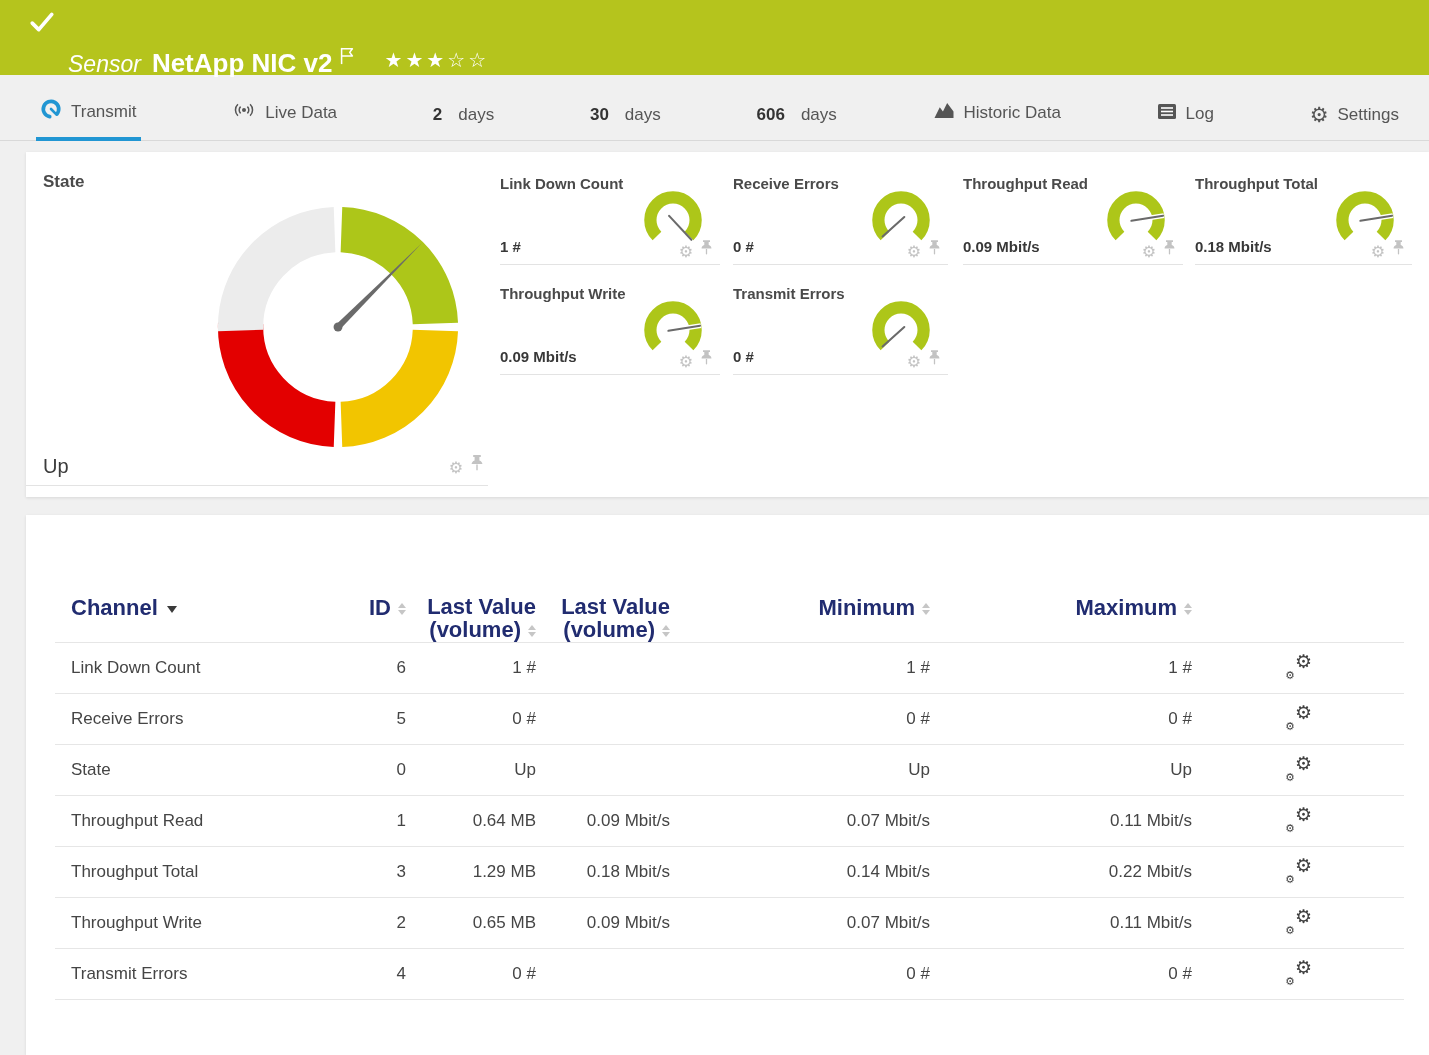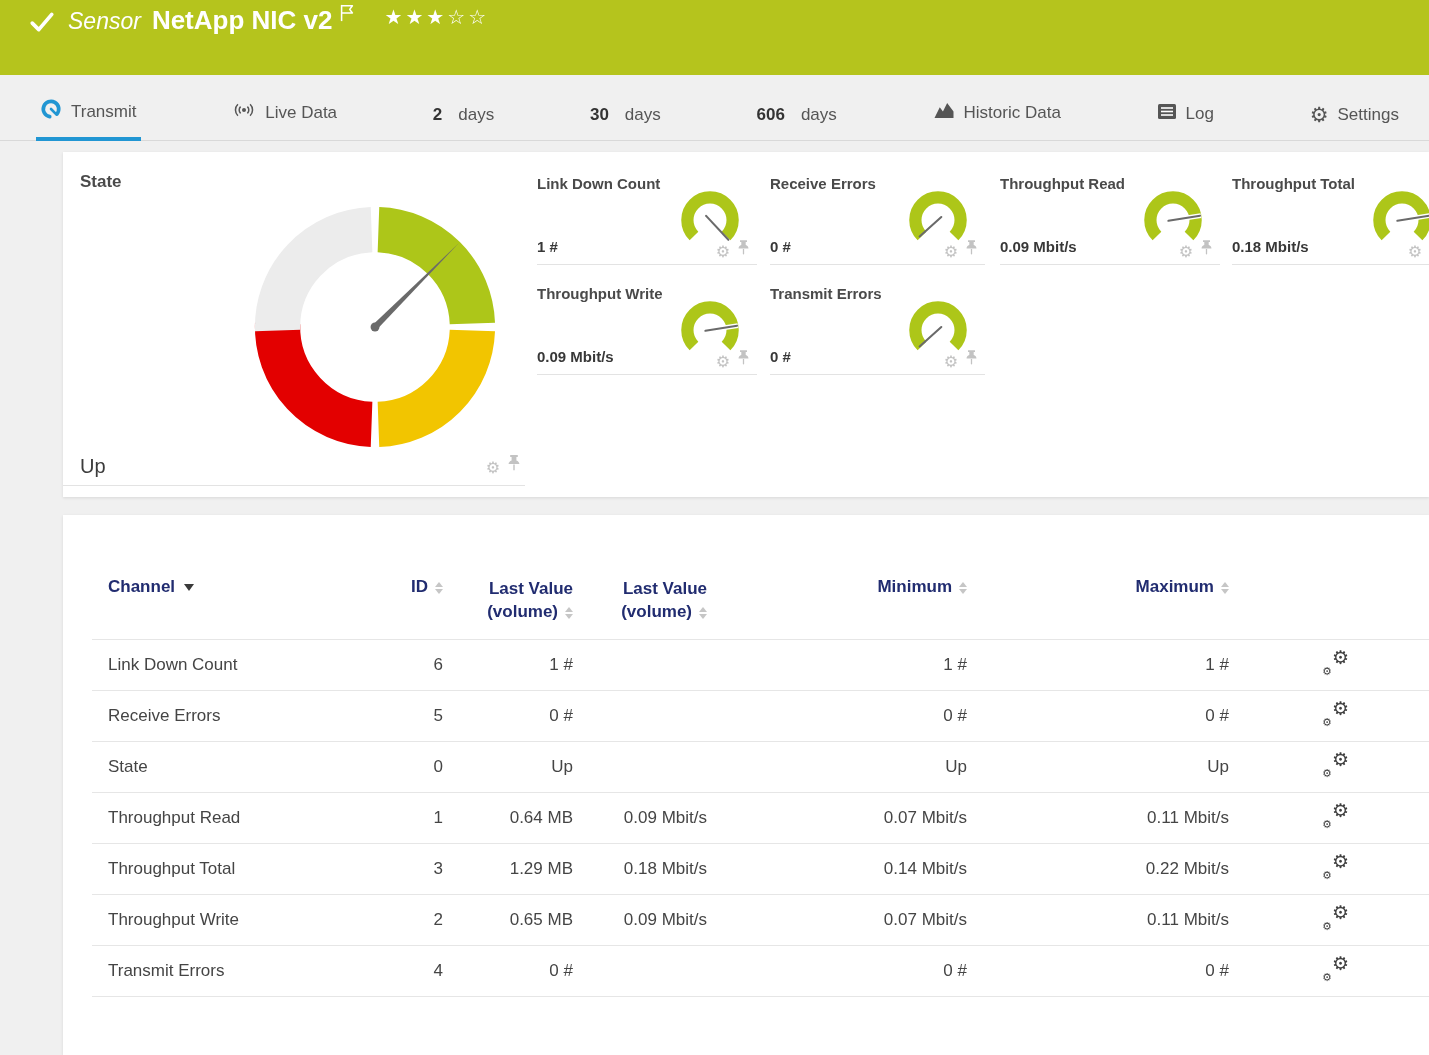--- a/index.html
+++ b/index.html
@@ -6,38 +6,38 @@
   html,body { margin:0; padding:0; }
   body {
     width:1429px; height:1055px; overflow:hidden; position:relative;
     background:#f0f0f0;
     font-family:"Liberation Sans","DejaVu Sans",sans-serif;
     color:#454545;
   }
   
   .banner { height:75px; background:var(--banner_green); color:#fff; display:flex; padding-left:28px; }
   .banner-check { margin-top:9px; flex:0 0 auto; }
-  .banner-text { margin-left:12px; }
+  .banner-text { margin-left:12px;margin-top:43px; }
   .banner-line1 { display:flex; align-items:flex-start; margin-top:5px; }
   .sensor-kind { font-style:italic; font-size:23px; margin-right:11px; padding-top:3px; }
   .sensor-name { font-weight:bold; font-size:26px; }
   .flag-wrap { margin-left:6px; margin-top:-2px; }
   .stars { font-size:20px; letter-spacing:3px; margin-left:28px; margin-top:0; }
   .banner-status { font-size:15px; font-weight:bold; margin-left:21px; margin-top:10px; }
   
   .tabbar { height:66px; display:flex; align-items:flex-end; justify-content:space-between;
             border-bottom:1px solid #d9d9d9; padding:0 26px 0 36px; }
   .tab { position:relative; display:flex; align-items:center; gap:9px; font-size:17px; color:#555;
          padding:0 4px 15px 4px; cursor:pointer; white-space:nowrap; }
   .tab.active::after { content:""; position:absolute; left:0; right:0; bottom:-1px; height:4px;
                        background:var(--accent_blue); }
   .tab .num { font-weight:bold; color:#333; margin-right:7px; }
   .gear-glyph { font-size:21px; line-height:18px; color:#555; }
   
-  .panel { background:#fff; margin-left:63px; box-shadow:0 1px 3px rgba(0,0,0,.10); }
+  .panel { background:#fff; margin-left:26px; box-shadow:0 1px 3px rgba(0,0,0,.10); }
   .top-panel { height:345px; margin-top:11px; position:relative; }
   .table-panel { margin-top:18px; height:540px; padding:0 8px 0 29px; overflow:hidden; }
   
   .state-tile { position:absolute; left:0; top:0; width:462px; height:334px;
                 border-bottom:1px solid #e3e3e3; }
   .state-title { position:absolute; left:17px; top:20px; font-size:17px; font-weight:bold; color:#4a4a4a; }
   .state-gauge-svg { position:absolute; left:184px; top:47px; }
   .state-value { position:absolute; left:17px; bottom:7px; font-size:20px; color:#3c3c3c; }
   .tile-icons { position:absolute; display:flex; align-items:flex-end; gap:8px; color:var(--icon_gray); }
   .state-tile .tile-icons { right:5px; bottom:10px; }
@@ -58,21 +58,21 @@
   .g-value { position:absolute; left:0; bottom:9px; font-size:15px; font-weight:bold; color:#383838; }
   .gauge { position:absolute; right:14px; top:22px; }
   .gtile .tile-icons { right:8px; bottom:5px; }
   .tile-icons .gear-sm { font-size:16px; line-height:14px; color:inherit; }
   .garc { stroke:var(--gauge_green); fill:none; stroke-width:13; }
   .needle { stroke:var(--needle_gray); stroke-width:2.2; stroke-linecap:round; }
   .needle-under { stroke:#fff; stroke-width:5; stroke-linecap:butt; }
   .pin { fill:currentColor; }
   
   table.channels { border-collapse:collapse; table-layout:fixed; width:1349px; }
-  table.channels th { vertical-align:top; padding-top:62px; height:124px; font-size:17px;
+  table.channels th { vertical-align:top; padding-top:80px; height:124px; font-size:22px;
                       font-weight:bold; color:var(--header_navy); border-bottom:1px solid #e6e6e6; }
   table.channels td { height:51px; font-size:17px; color:#454545; border-bottom:1px solid #e6e6e6;
                       white-space:nowrap; overflow:hidden; }
   .al { text-align:left; } .ar { text-align:right; } .ac { text-align:center; }
   .pad-l { padding-left:16px; }
   .hline { display:block; line-height:23px; }
   .sort { display:inline-flex; flex-direction:column; margin-left:7px; vertical-align:middle; }
   .sort i { display:block; width:0; height:0; border-left:4px solid transparent; border-right:4px solid transparent; }
   .sort .up { border-bottom:5px solid #c6c6c6; margin-bottom:2px; }
   .sort .dn { border-top:5px solid #c6c6c6; }

